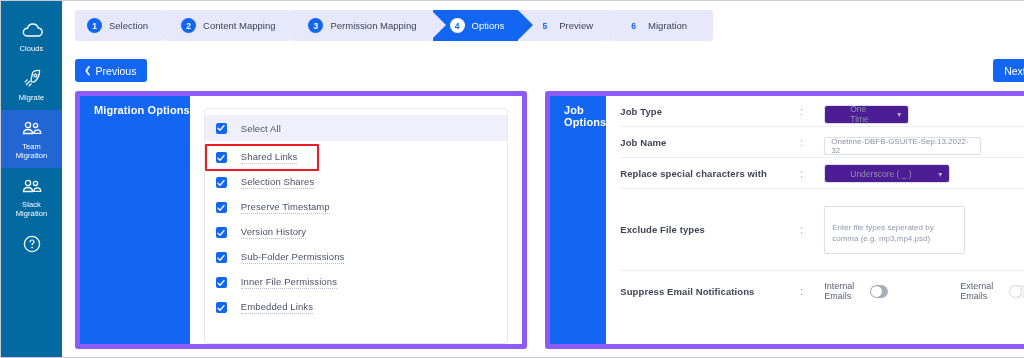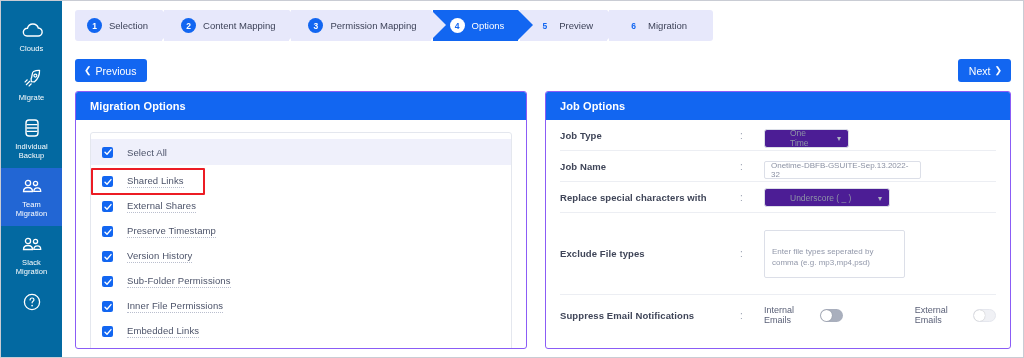--- a/index.html
+++ b/index.html
@@ -145,25 +145,24 @@
 
   
   .panels {
     display: flex;
     gap: 18px;
     padding: 0 12px 0 13px;
     height: 258px;
   }
   .panel {
     background: #ffffff;
-    border: 1px solid #8b5cf6;
+    border: 5px solid #8b5cf6;
     border-radius: 3px;
     overflow: hidden;
     display: flex;
-    flex-direction: column;
   }
   .panel-left { width: 452px; flex: 0 0 452px; }
   .panel-right { flex: 1 1 auto; }
   .panel-head {
     background: #1266f1;
     color: #ffffff;
     font-size: 11px;
     font-weight: bold;
     padding: 8px 0 8px 14px;
     letter-spacing: .1px;
@@ -322,30 +321,20 @@
       <span class="nav-ico">
         <svg width="22" height="22" viewBox="0 0 22 22">
             <path d="M12.5 3.5c3-1.2 6-1 6-1s.2 3-1 6c-.8 2-2.6 4-4.2 5.4l-3-.2-.2-3C11.4 9.1 10.6 4.3 12.5 3.5z" fill="none" stroke="#fff" stroke-width="1.3"></path>
             <circle cx="14.4" cy="7.6" r="1.5" fill="none" stroke="#fff" stroke-width="1.2"></circle>
             <path d="M9 13l-4 4M6.5 11.5l-2.8 2.8M10.5 15.5l-2.8 2.8" stroke="#fff" stroke-width="1.2" fill="none"></path>
           </svg>
       </span>
       <span class="nav-label">Migrate</span>
     </div>
 
-    <div class="nav-item">
-      <span class="nav-ico">
-        <svg width="16" height="20" viewBox="0 0 16 20">
-            <rect x="2" y="2" width="12" height="16" rx="3" fill="none" stroke="#fff" stroke-width="1.4"></rect>
-            <path d="M2.6 6.6h10.8M2.6 10h10.8M2.6 13.4h10.8" stroke="#fff" stroke-width="1.3"></path>
-          </svg>
-      </span>
-      <span class="nav-label">Individual
-Backup</span>
-    </div>
 
     <div class="nav-item active">
       <span class="nav-ico">
         <svg width="22" height="16" viewBox="0 0 22 16">
             <circle cx="7" cy="5" r="2.6" fill="none" stroke="#fff" stroke-width="1.3"></circle>
             <circle cx="14.5" cy="5.4" r="2.1" fill="none" stroke="#fff" stroke-width="1.3"></circle>
             <path d="M2.5 13.5c0-2.5 2-4 4.5-4s4.5 1.5 4.5 4z" fill="none" stroke="#fff" stroke-width="1.3"></path>
             <path d="M12.8 13.3c.2-2.2 1.7-3.4 3.7-3.4 1.9 0 3.2 1.2 3.2 3.4z" fill="none" stroke="#fff" stroke-width="1.3"></path>
           </svg>
       </span>
@@ -445,21 +434,21 @@
               <span class="chk-label hinted">Shared Links</span>
               <span class="highlight-box"></span>
             </div>
 
             <div class="check-row">
               <span class="cbx">
                 <svg width="8" height="8" viewBox="0 0 8 8">
                     <path d="M1 4.2l2 2L7 1.6" fill="none" stroke="#fff" stroke-width="1.4" stroke-linecap="round" stroke-linejoin="round"></path>
                   </svg>
               </span>
-              <span class="chk-label hinted">External Shares</span>
+              <span class="chk-label hinted">Selection Shares</span>
             </div>
 
             <div class="check-row">
               <span class="cbx">
                 <svg width="8" height="8" viewBox="0 0 8 8">
                     <path d="M1 4.2l2 2L7 1.6" fill="none" stroke="#fff" stroke-width="1.4" stroke-linecap="round" stroke-linejoin="round"></path>
                   </svg>
               </span>
               <span class="chk-label hinted">Preserve Timestamp</span>
             </div>

